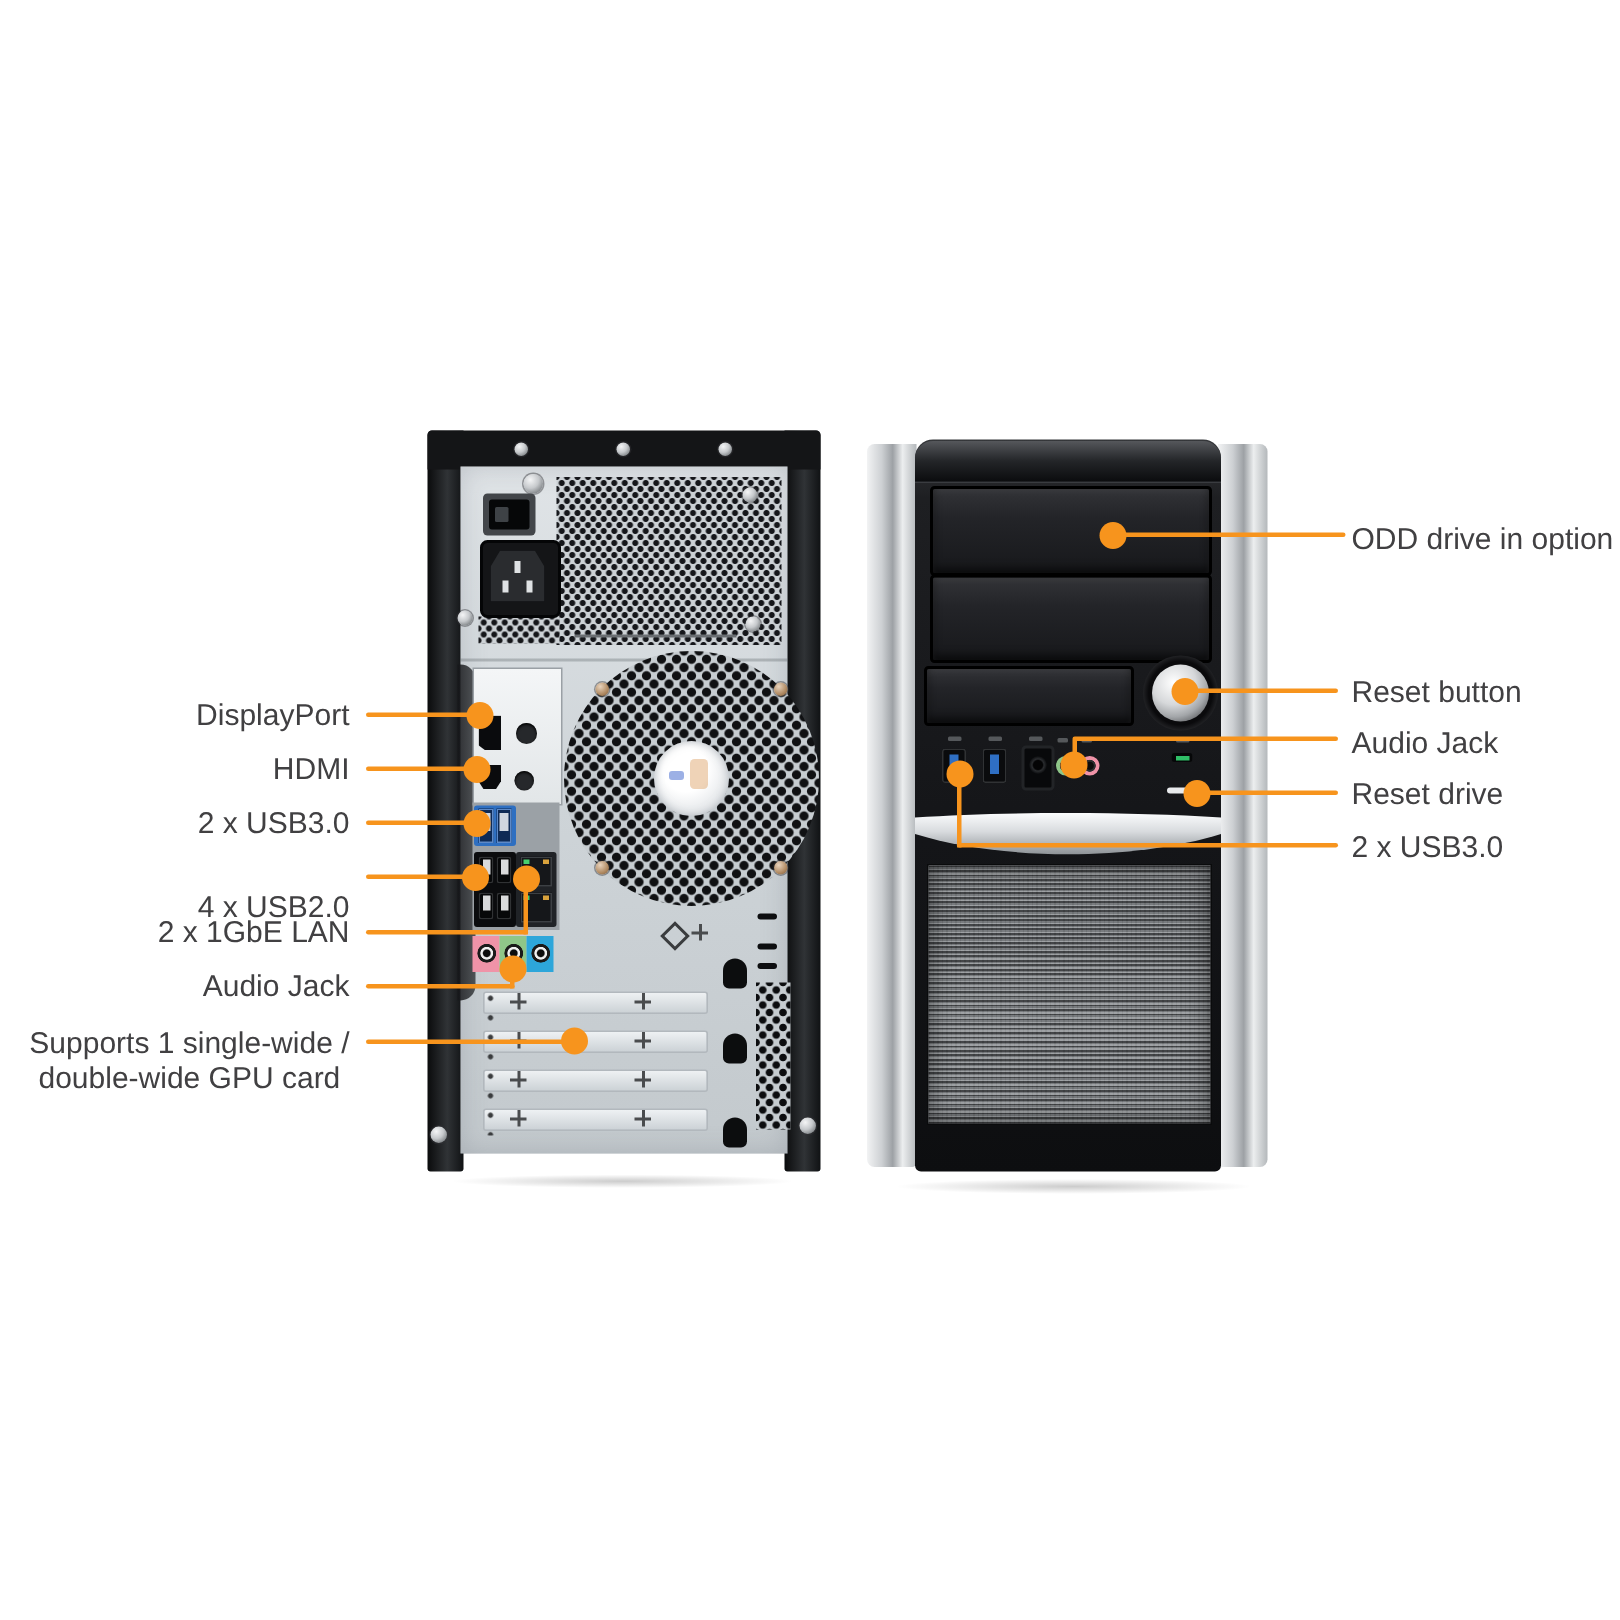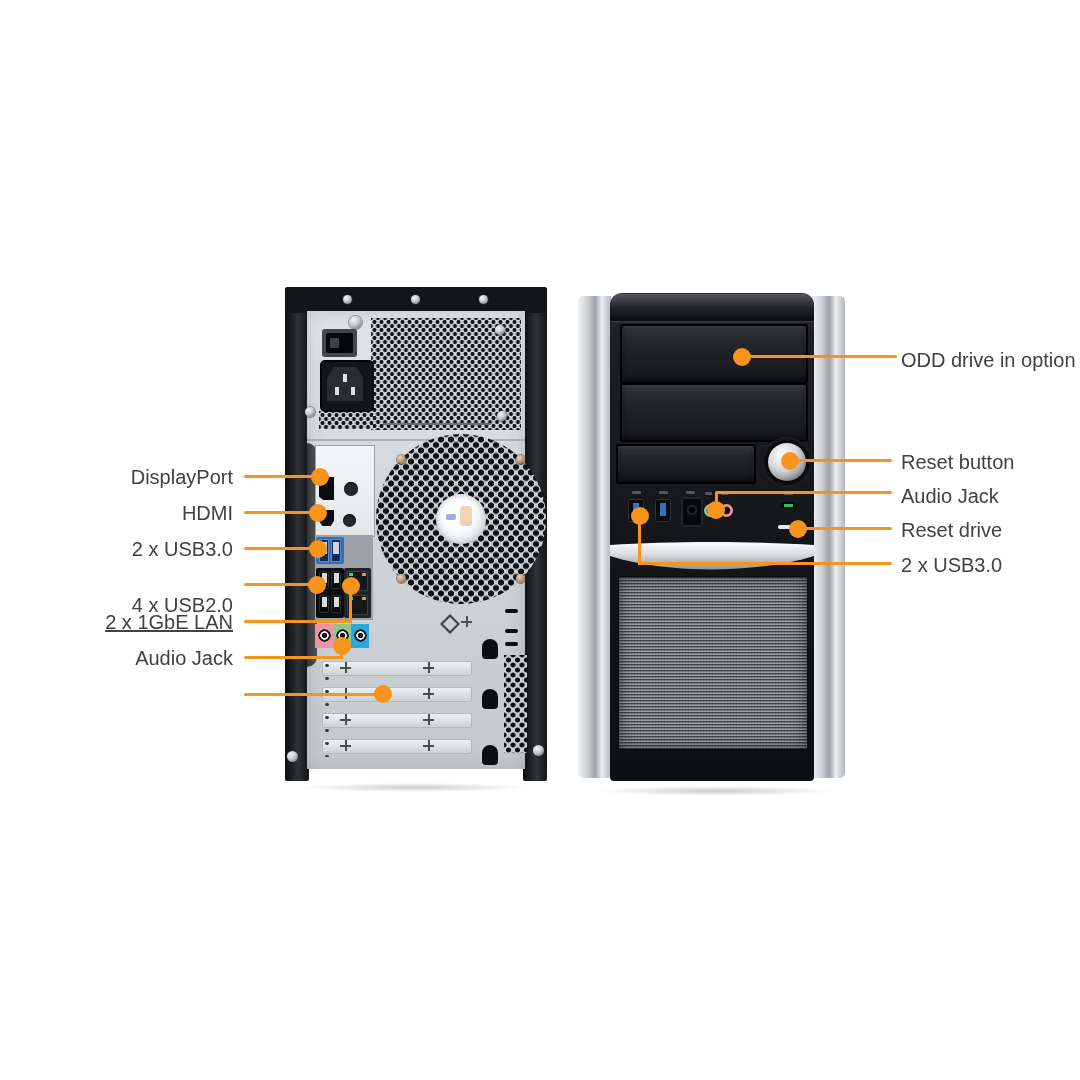--- a/index.html
+++ b/index.html
@@ -250,30 +250,32 @@
   <div class="co-dot" style="left:309px;top:504px;"></div>
 
   <div class="lbl lbl-left" style="top:536px;">2 x USB3.0</div>
   <div class="co-h" style="left:244px;top:547px;width:74px;"></div>
   <div class="co-dot" style="left:309px;top:540px;"></div>
 
   <div class="lbl lbl-left" style="top:592px;">4 x USB2.0</div>
   <div class="co-h" style="left:244px;top:583px;width:73px;"></div>
   <div class="co-dot" style="left:308px;top:576px;"></div>
 
-  <div class="lbl lbl-left" style="top:609px;text-decoration:underline;">2 x 1GbE LAN</div>
+  <div class="lbl lbl-left" style="top:609px;">2 x 1GbE LAN</div>
   <div class="co-h" style="left:244px;top:620px;width:108px;"></div>
   <div class="co-v" style="left:349px;top:587px;height:36px;"></div>
   <div class="co-dot" style="left:342px;top:577px;"></div>
 
   <div class="lbl lbl-left" style="top:645px;">Audio Jack</div>
   <div class="co-h" style="left:244px;top:656px;width:99px;"></div>
   <div class="co-v" style="left:340px;top:646px;height:13px;"></div>
   <div class="co-dot" style="left:333px;top:637px;"></div>
 
+  <div class="lbl lbl-left lbl-multi" style="top:685px;">Supports 1 single-wide /
+double-wide GPU card</div>
   <div class="co-h" style="left:244px;top:693px;width:140px;"></div>
   <div class="co-dot" style="left:374px;top:685px;"></div>
 
   <div class="lbl lbl-right" style="top:347px;">ODD drive in option</div>
   <div class="co-h" style="left:742px;top:355px;width:155px;"></div>
   <div class="co-dot" style="left:733px;top:348px;"></div>
 
   <div class="lbl lbl-right" style="top:449px;">Reset button</div>
   <div class="co-h" style="left:790px;top:459px;width:102px;"></div>
   <div class="co-dot" style="left:781px;top:452px;"></div>

